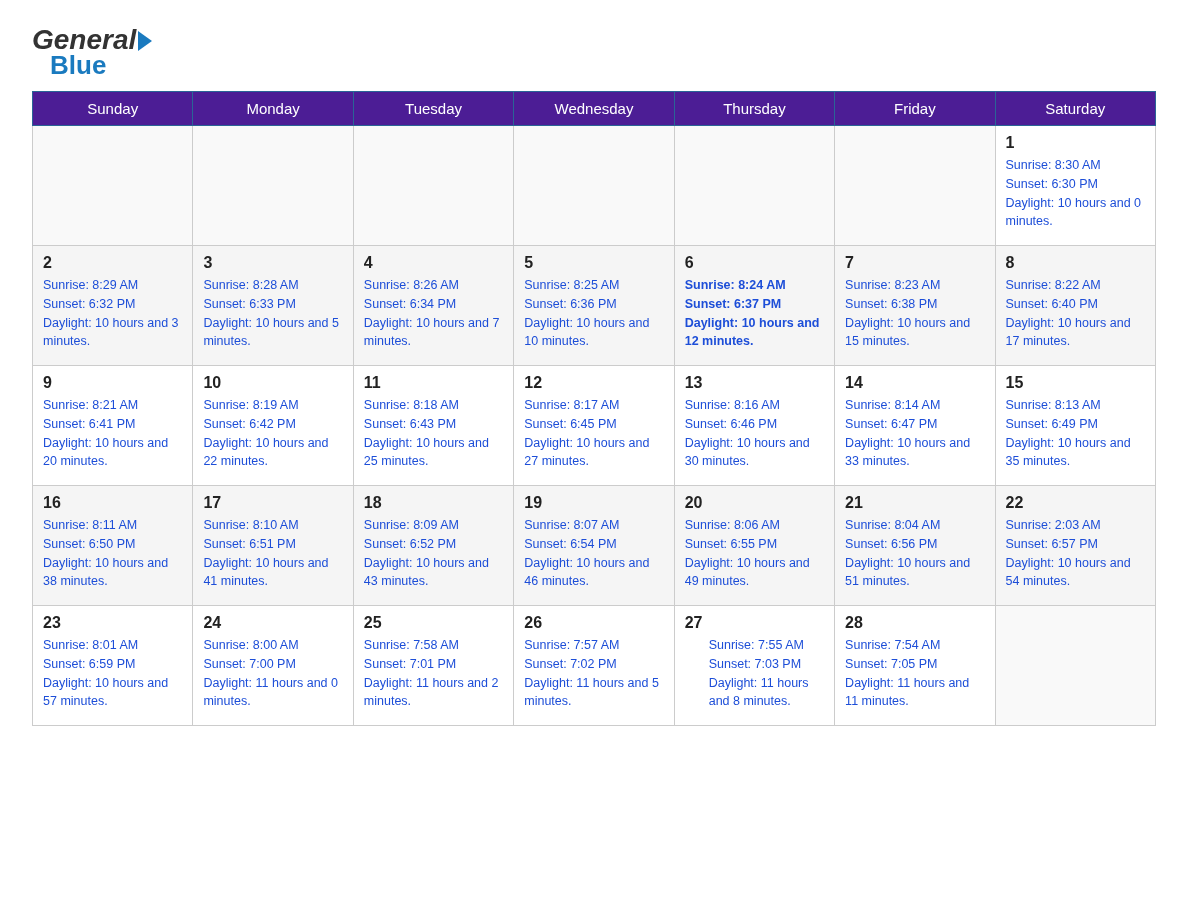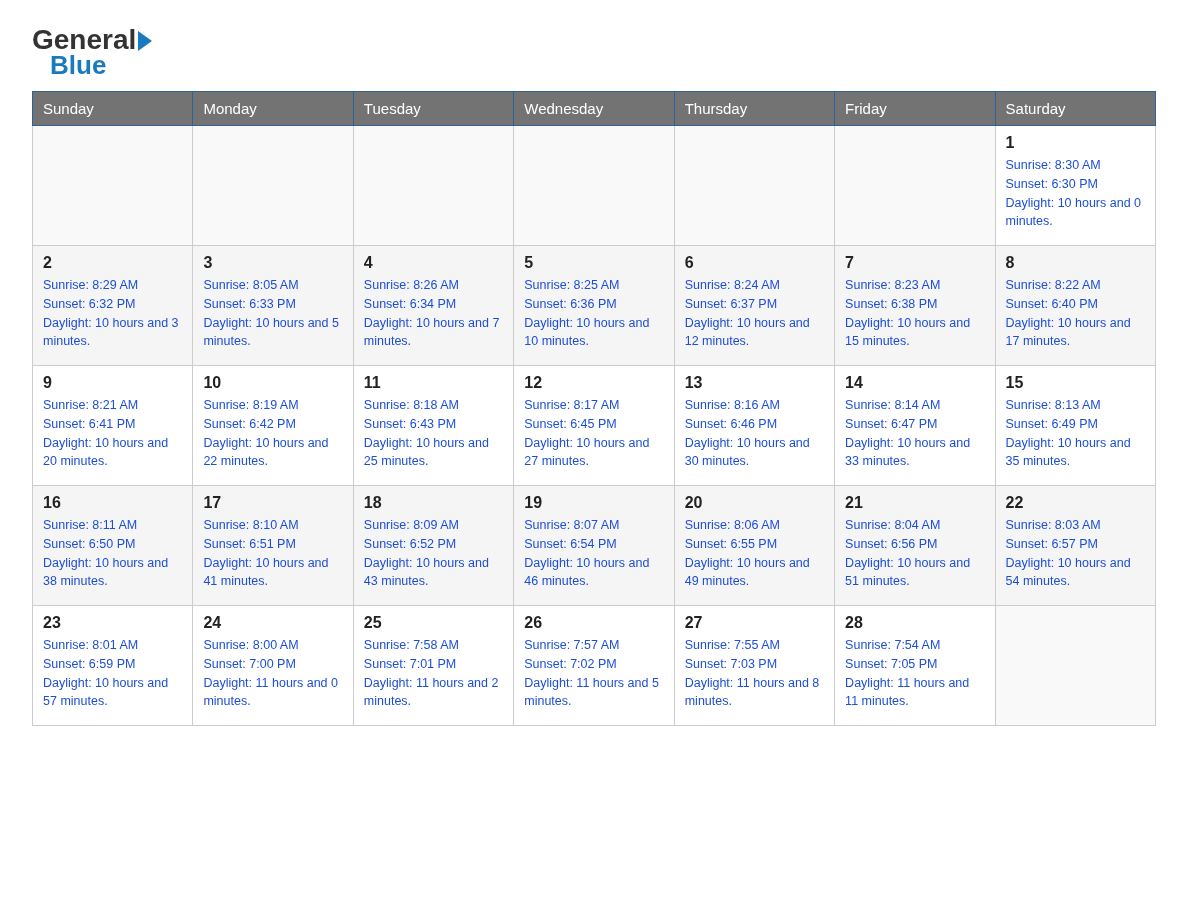--- a/index.html
+++ b/index.html
@@ -48,26 +48,26 @@
       font-size: 20px;
       color: #444;
       margin-top: 4px;
     }
     .calendar {
       width: 100%;
       border-collapse: collapse;
       margin-top: 10px;
     }
     .calendar th {
-      background: #737373;
+      background: #4c1d95;
       color: #fff;
       font-size: 15px;
       font-weight: normal;
       padding: 8px 10px;
-      text-align: left;
+      text-align: center;
       border: 1px solid #2a6496;
     }
     .calendar td {
       vertical-align: top;
       padding: 8px 10px;
       border: 1px solid #ccc;
       width: calc(100% / 7);
       min-height: 100px;
       font-size: 13px;
       color: #333;
@@ -97,21 +97,21 @@
     .calendar tbody tr td {
       height: 120px;
     }
   </style>
 </head>
 <body>
 
 <div class="header-area">
   <div class="logo">
     <div class="logo-text">
-  <span style="color:#333;font-size:28px;font-weight:bold;">General</span>
+  <span style="color:#333;font-size:28px;font-weight:bold;font-style:italic;">General</span>
   <div style="width:0;height:0;border-left:14px solid #1a7abf;border-top:10px solid transparent;border-bottom:10px solid transparent;margin-left:2px;margin-top:2px;display:inline-block;"></div>
 </div>
     <div class="logo-sub">Blue</div>
   </div>
   <div class="title-area">
     <div class="month-title"></div>
     <div class="location-title"></div>
   </div>
 </div>
 
@@ -144,39 +144,39 @@
       </tr>
       <tr>
         <td>
           <span class="day-number">2</span>
           <div class="day-info" style="white-space: pre-line;">Sunrise: 8:29 AM
 Sunset: 6:32 PM
 Daylight: 10 hours and 3 minutes.</div>
         </td>
         <td>
           <span class="day-number">3</span>
-          <div class="day-info" style="white-space: pre-line;">Sunrise: 8:05 AM
+          <div class="day-info" style="white-space: pre-line;">Sunrise: 8:28 AM
 Sunset: 6:33 PM
 Daylight: 10 hours and 5 minutes.</div>
         </td>
         <td>
           <span class="day-number">4</span>
           <div class="day-info" style="white-space: pre-line;">Sunrise: 8:26 AM
 Sunset: 6:34 PM
 Daylight: 10 hours and 7 minutes.</div>
         </td>
         <td>
           <span class="day-number">5</span>
           <div class="day-info" style="white-space: pre-line;">Sunrise: 8:25 AM
 Sunset: 6:36 PM
 Daylight: 10 hours and 10 minutes.</div>
         </td>
         <td>
           <span class="day-number">6</span>
-          <div class="day-info" style="white-space: pre-line;">Sunrise: 8:24 AM
+          <div class="day-info" style="white-space: pre-line; font-weight: bold;">Sunrise: 8:24 AM
 Sunset: 6:37 PM
 Daylight: 10 hours and 12 minutes.</div>
         </td>
         <td>
           <span class="day-number">7</span>
           <div class="day-info" style="white-space: pre-line;">Sunrise: 8:23 AM
 Sunset: 6:38 PM
 Daylight: 10 hours and 15 minutes.</div>
         </td>
         <td>
@@ -262,21 +262,21 @@
 Daylight: 10 hours and 49 minutes.</div>
         </td>
         <td>
           <span class="day-number">21</span>
           <div class="day-info" style="white-space: pre-line;">Sunrise: 8:04 AM
 Sunset: 6:56 PM
 Daylight: 10 hours and 51 minutes.</div>
         </td>
         <td>
           <span class="day-number">22</span>
-          <div class="day-info" style="white-space: pre-line;">Sunrise: 8:03 AM
+          <div class="day-info" style="white-space: pre-line;">Sunrise: 2:03 AM
 Sunset: 6:57 PM
 Daylight: 10 hours and 54 minutes.</div>
         </td>
       </tr>
       <tr>
         <td>
           <span class="day-number">23</span>
           <div class="day-info" style="white-space: pre-line;">Sunrise: 8:01 AM
 Sunset: 6:59 PM
 Daylight: 10 hours and 57 minutes.</div>
@@ -294,21 +294,21 @@
 Daylight: 11 hours and 2 minutes.</div>
         </td>
         <td>
           <span class="day-number">26</span>
           <div class="day-info" style="white-space: pre-line;">Sunrise: 7:57 AM
 Sunset: 7:02 PM
 Daylight: 11 hours and 5 minutes.</div>
         </td>
         <td>
           <span class="day-number">27</span>
-          <div class="day-info" style="white-space: pre-line;">Sunrise: 7:55 AM
+          <div class="day-info" style="white-space: pre-line; margin-left: 24px;">Sunrise: 7:55 AM
 Sunset: 7:03 PM
 Daylight: 11 hours and 8 minutes.</div>
         </td>
         <td>
           <span class="day-number">28</span>
           <div class="day-info" style="white-space: pre-line;">Sunrise: 7:54 AM
 Sunset: 7:05 PM
 Daylight: 11 hours and 11 minutes.</div>
         </td>
         <td class="empty-cell"></td>

